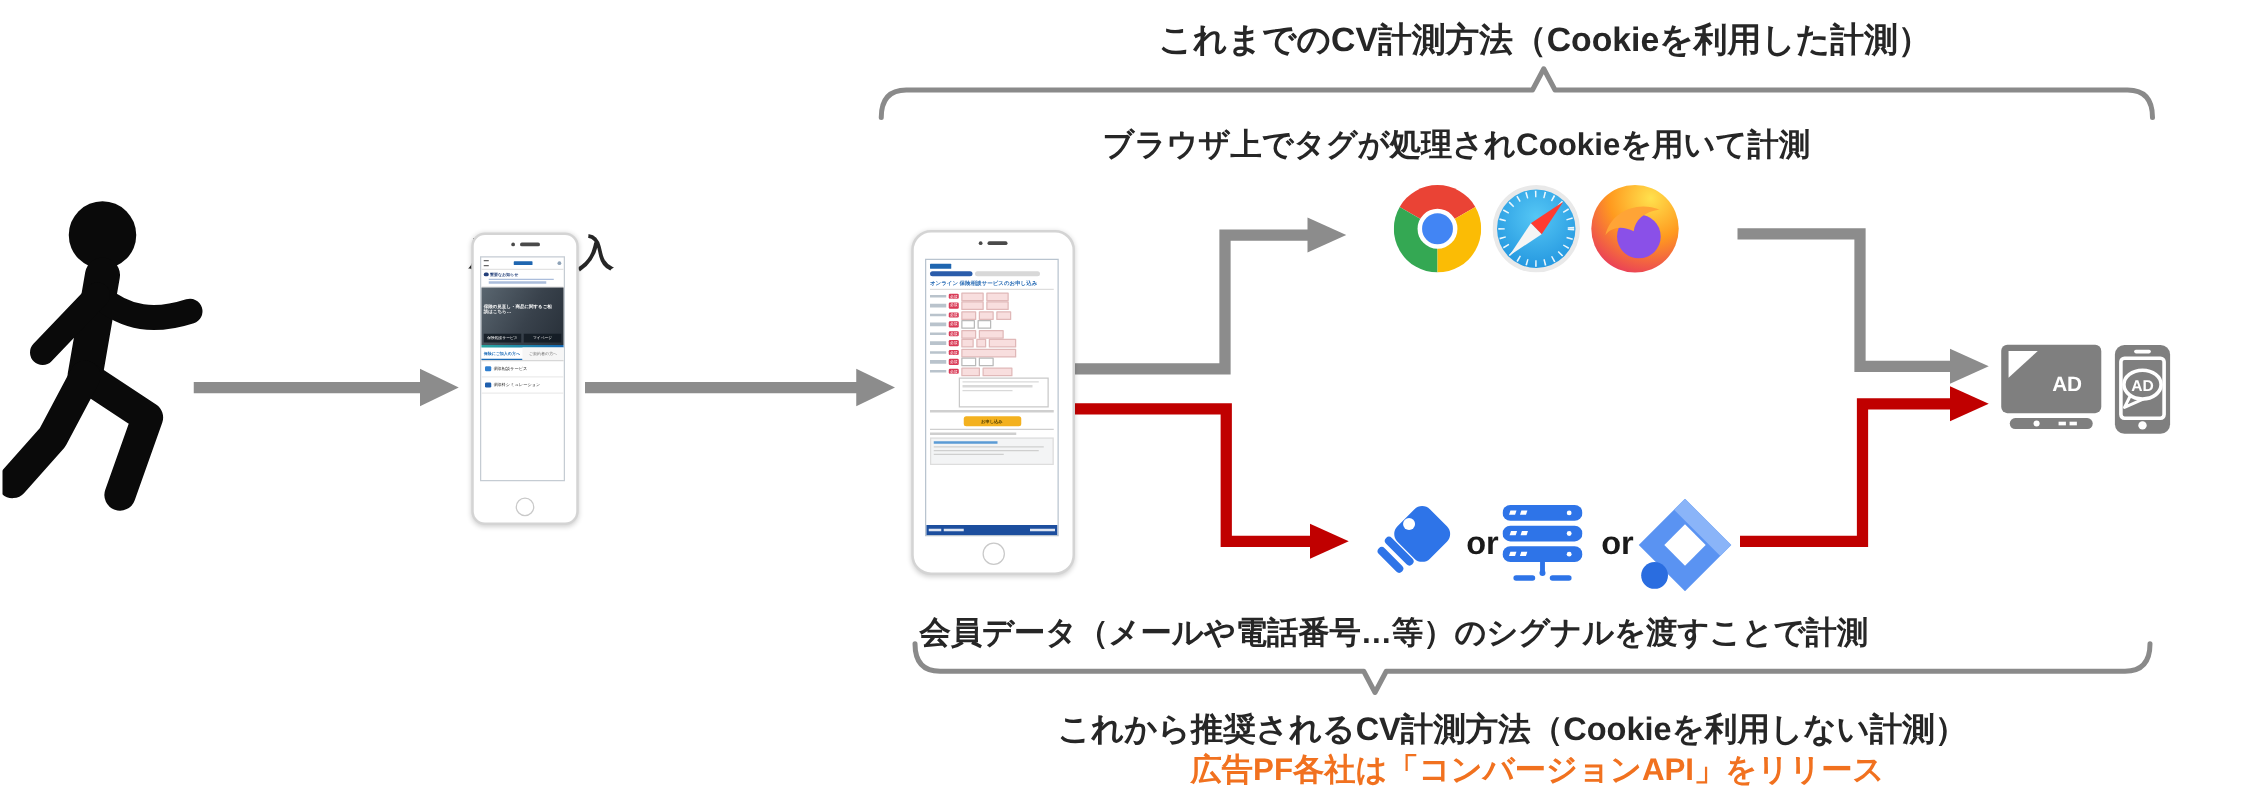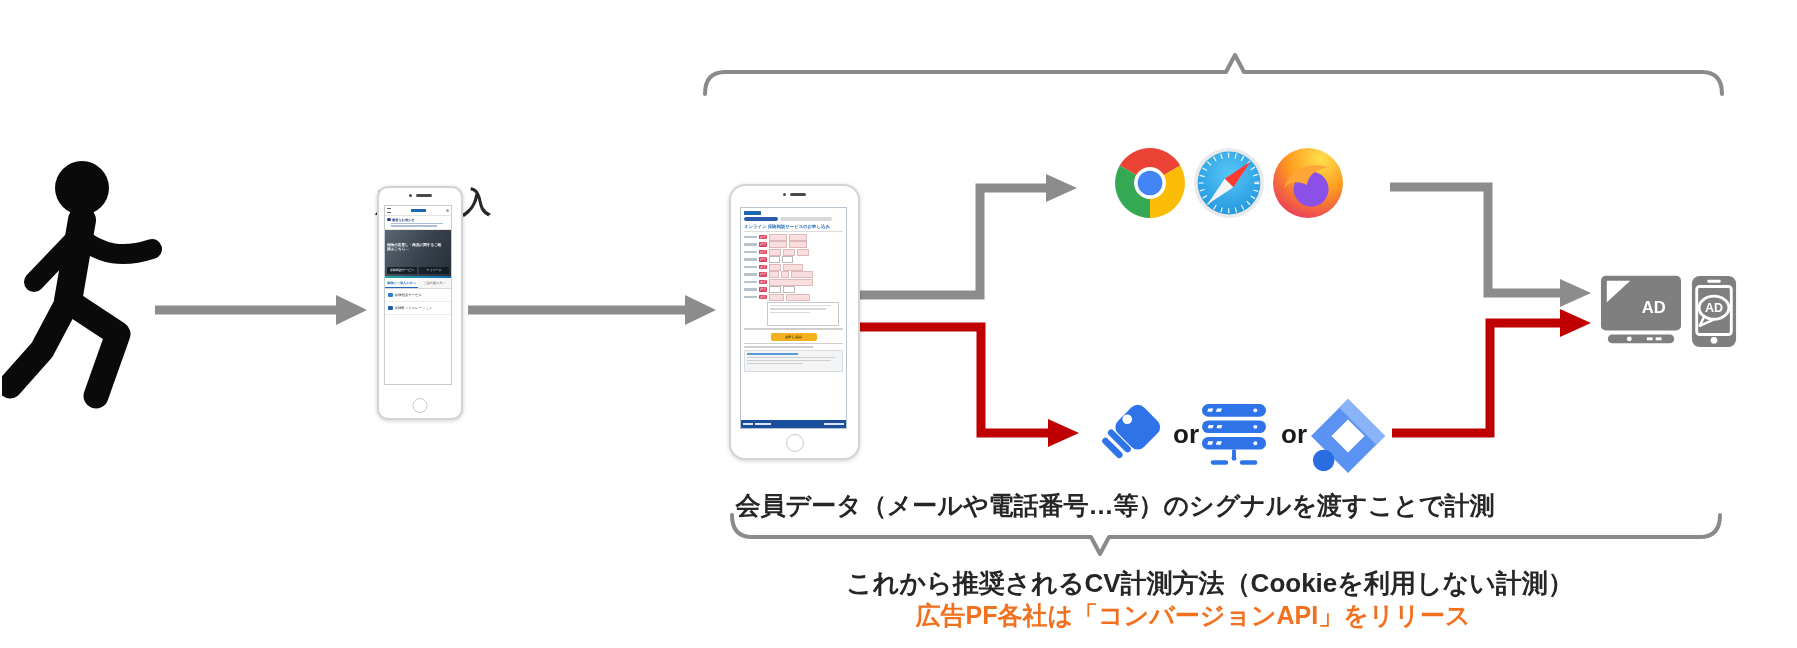--- a/index.html
+++ b/index.html
@@ -84,26 +84,28 @@
       <polygon points="1560,279 1560,307 1591,293" fill="#8C8C8C"></polygon>
     </g>
     <g>
       <path d="M1392,433 L1490,433 L1490,323 L1562,323" stroke="#C00000" stroke-width="9" fill="none"></path>
       <polygon points="1560,309 1560,337 1591,323" fill="#C00000"></polygon>
     </g>
     <path d="M705,94 Q705,72 725,72 L1226,72 L1235,55 L1244,72 L1702,72 Q1722,72 1722,94" stroke="#8a8a8a" stroke-width="4" fill="none" stroke-linejoin="round" stroke-linecap="round"></path>
     <path d="M732,515 Q732,537 752,537 L1091,537 L1100,554 L1109,537 L1700,537 Q1720,537 1720,515" stroke="#8a8a8a" stroke-width="4" fill="none" stroke-linejoin="round" stroke-linecap="round"></path>
   </svg>
 
+  <div class="txt" style="left:836px;top:14px;width:800px;font-size:27px;">これまでのCV計測方法（Cookieを利用した計測）</div>
+  <div class="txt" style="left:765px;top:99px;width:800px;font-size:25px;">ブラウザ上でタグが処理されCookieを用いて計測</div>
   <div class="txt" style="left:333px;top:139px;width:200px;font-size:29px;margin-top:44px;">広告流入</div>
   <div class="txt" style="left:1566px;top:201px;width:200px;font-size:26px;line-height:31px;">
   </div>
   <div class="txt" style="left:715px;top:489px;width:800px;font-size:25px;">会員データ（メールや電話番号…等）のシグナルを渡すことで計測</div>
   <div class="txt" style="left:810px;top:566px;width:800px;font-size:26px;">これから推奨されるCV計測方法（Cookieを利用しない計測）</div>
-  <div class="txt" style="left:793px;top:599px;width:800px;font-size:25px;color:#F1711F;">広告PF各社は「コンバージョンAPI」をリリース</div>
+  <div class="txt" style="left:830px;top:599px;width:800px;font-size:25px;color:#F1711F;">広告PF各社は「コンバージョンAPI」をリリース</div>
   <div class="txt" style="left:1158px;top:419px;width:56px;font-size:26px;color:#1a1a1a;">or</div>
   <div class="txt" style="left:1266px;top:419px;width:56px;font-size:26px;color:#1a1a1a;">or</div>
 
   <svg class="icon" style="left:2px;top:158px;" width="165" height="252" viewBox="0 0 165 252">
     <circle cx="80" cy="30" r="27" fill="#0a0a0a"></circle>
     <g stroke="#0a0a0a" fill="none" stroke-linecap="round" stroke-linejoin="round">
       <path d="M80,62 L66,143" stroke-width="28"></path>
       <path d="M76,78 C100,98 122,100 150,91" stroke-width="20"></path>
       <path d="M76,78 L32,124" stroke-width="20"></path>
       <path d="M66,143 L116,176 L94,238" stroke-width="25"></path>

